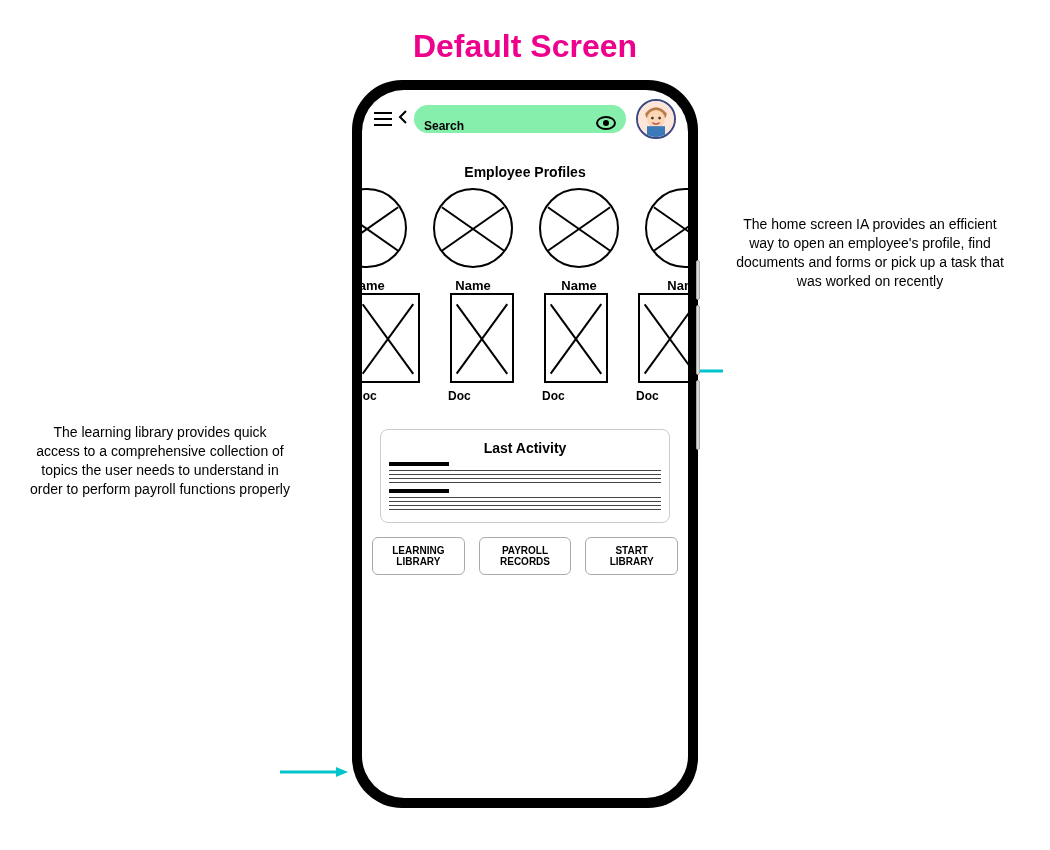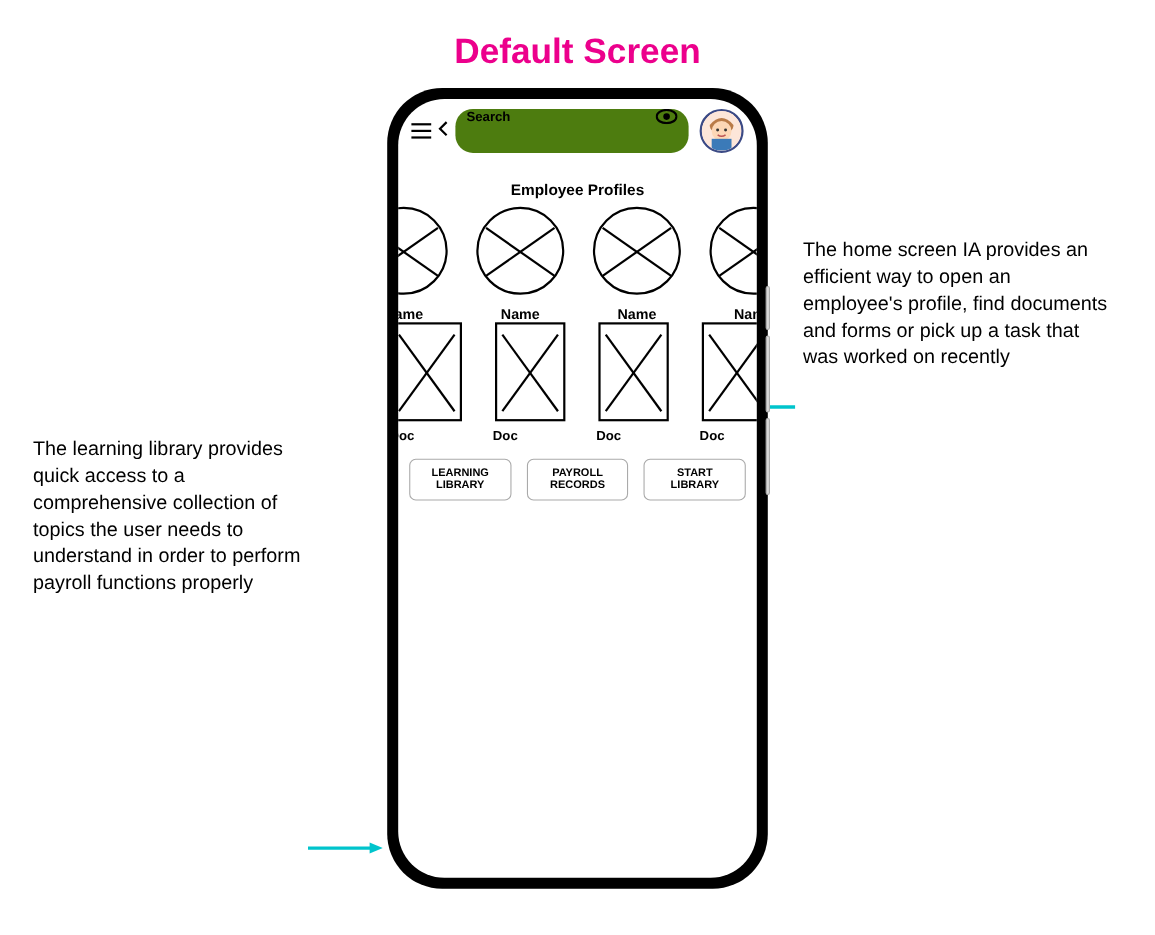--- a/index.html
+++ b/index.html
@@ -6,23 +6,23 @@
   html, body { width: 1050px; height: 850px; background: #fff; font-family: Arial, Helvetica, sans-serif; }
 
   .page { position: relative; width: 1050px; height: 850px; }
 
   .title {
     position: absolute; top: 28px; left: 0; width: 100%;
     text-align: center; color: #ec008c; font-weight: 800; font-size: 32px;
   }
 
   .annotation {
-    position: absolute; font-size: 18px; line-height: 1.35; 
-  }
-  .annotation.left  { left: 30px;  top: 396px; width: 260px; }
+    position: absolute; font-size: 14px; line-height: 1.35; text-align: center;
+  }
+  .annotation.left  { left: 30px;  top: 423px; width: 260px; }
   .annotation.right { left: 730px; top: 215px; width: 280px; }
 
   .arrow-right-to-phone {
     position: absolute; top: 363px; left: 655px; width: 68px; height: 12px;
   }
   .arrow-left-to-phone {
     position: absolute; top: 764px; left: 280px; width: 68px; height: 12px;
   }
   .arrow-right-to-phone svg, .arrow-left-to-phone svg { width: 100%; height: 100%; }
 
@@ -41,22 +41,22 @@
   .screen {
     position: absolute; top: 10px; left: 10px; right: 10px; bottom: 10px;
     background: #fff; border-radius: 42px; overflow: hidden;
   }
 
   .topbar { display: flex; align-items: center; gap: 6px; padding: 10px 12px 0 12px; height: 48px; }
   .topbar .ham { width: 18px; height: 14px; border-top: 2px solid #000; border-bottom: 2px solid #000; position: relative; }
   .topbar .ham::before { content: ""; position: absolute; top: 4px; left: 0; right: 0; height: 2px; background: #000; }
   .topbar .back svg { width: 10px; height: 14px; }
   .searchbox {
-    flex: 1; height: 40px; background: #4d7c0f; border-radius: 16px;
-    display: flex; align-items: flex-start; justify-content: space-between;
+    flex: 1; height: 28px; background: #86efac; border-radius: 16px;
+    display: flex; align-items: flex-end; justify-content: space-between;
     padding: 0 10px; font-weight: 700; font-size: 12px;
   }
   .searchbox .eye svg { width: 20px; height: 14px; }
   .avatar {
     width: 40px; height: 40px; border-radius: 50%; border: 2px solid #3b4a85;
     background: #ffe4e1; margin-left: 4px; position: relative; overflow: hidden;
   }
   .avatar svg { width: 100%; height: 100%; display: block; }
 
   .section { padding: 0 8px; }
@@ -192,20 +192,39 @@
             <div class="rect-ph"></div>
             <div class="lbl">Doc</div>
           </div>
           <div class="doc">
             <div class="rect-ph"></div>
             <div class="lbl">Doc</div>
           </div>
         </div>
       </div>
 
+      <div class="section">
+        <div class="activity-box" style="margin-top:26px;">
+          <div class="section-title">Last Activity</div>
+          <div class="act-item">
+            <div class="thick"></div>
+            <div class="thin"></div>
+              <div class="thin"></div>
+              <div class="thin"></div>
+              <div class="thin"></div>
+          </div>
+          <div class="act-item">
+            <div class="thick"></div>
+            <div class="thin"></div>
+              <div class="thin"></div>
+              <div class="thin"></div>
+              <div class="thin"></div>
+          </div>
+        </div>
+      </div>
 
       <div class="footer">
         <div class="btn">LEARNING
 LIBRARY</div>
         <div class="btn">PAYROLL
 RECORDS</div>
         <div class="btn">START
 LIBRARY</div>
       </div>
 

